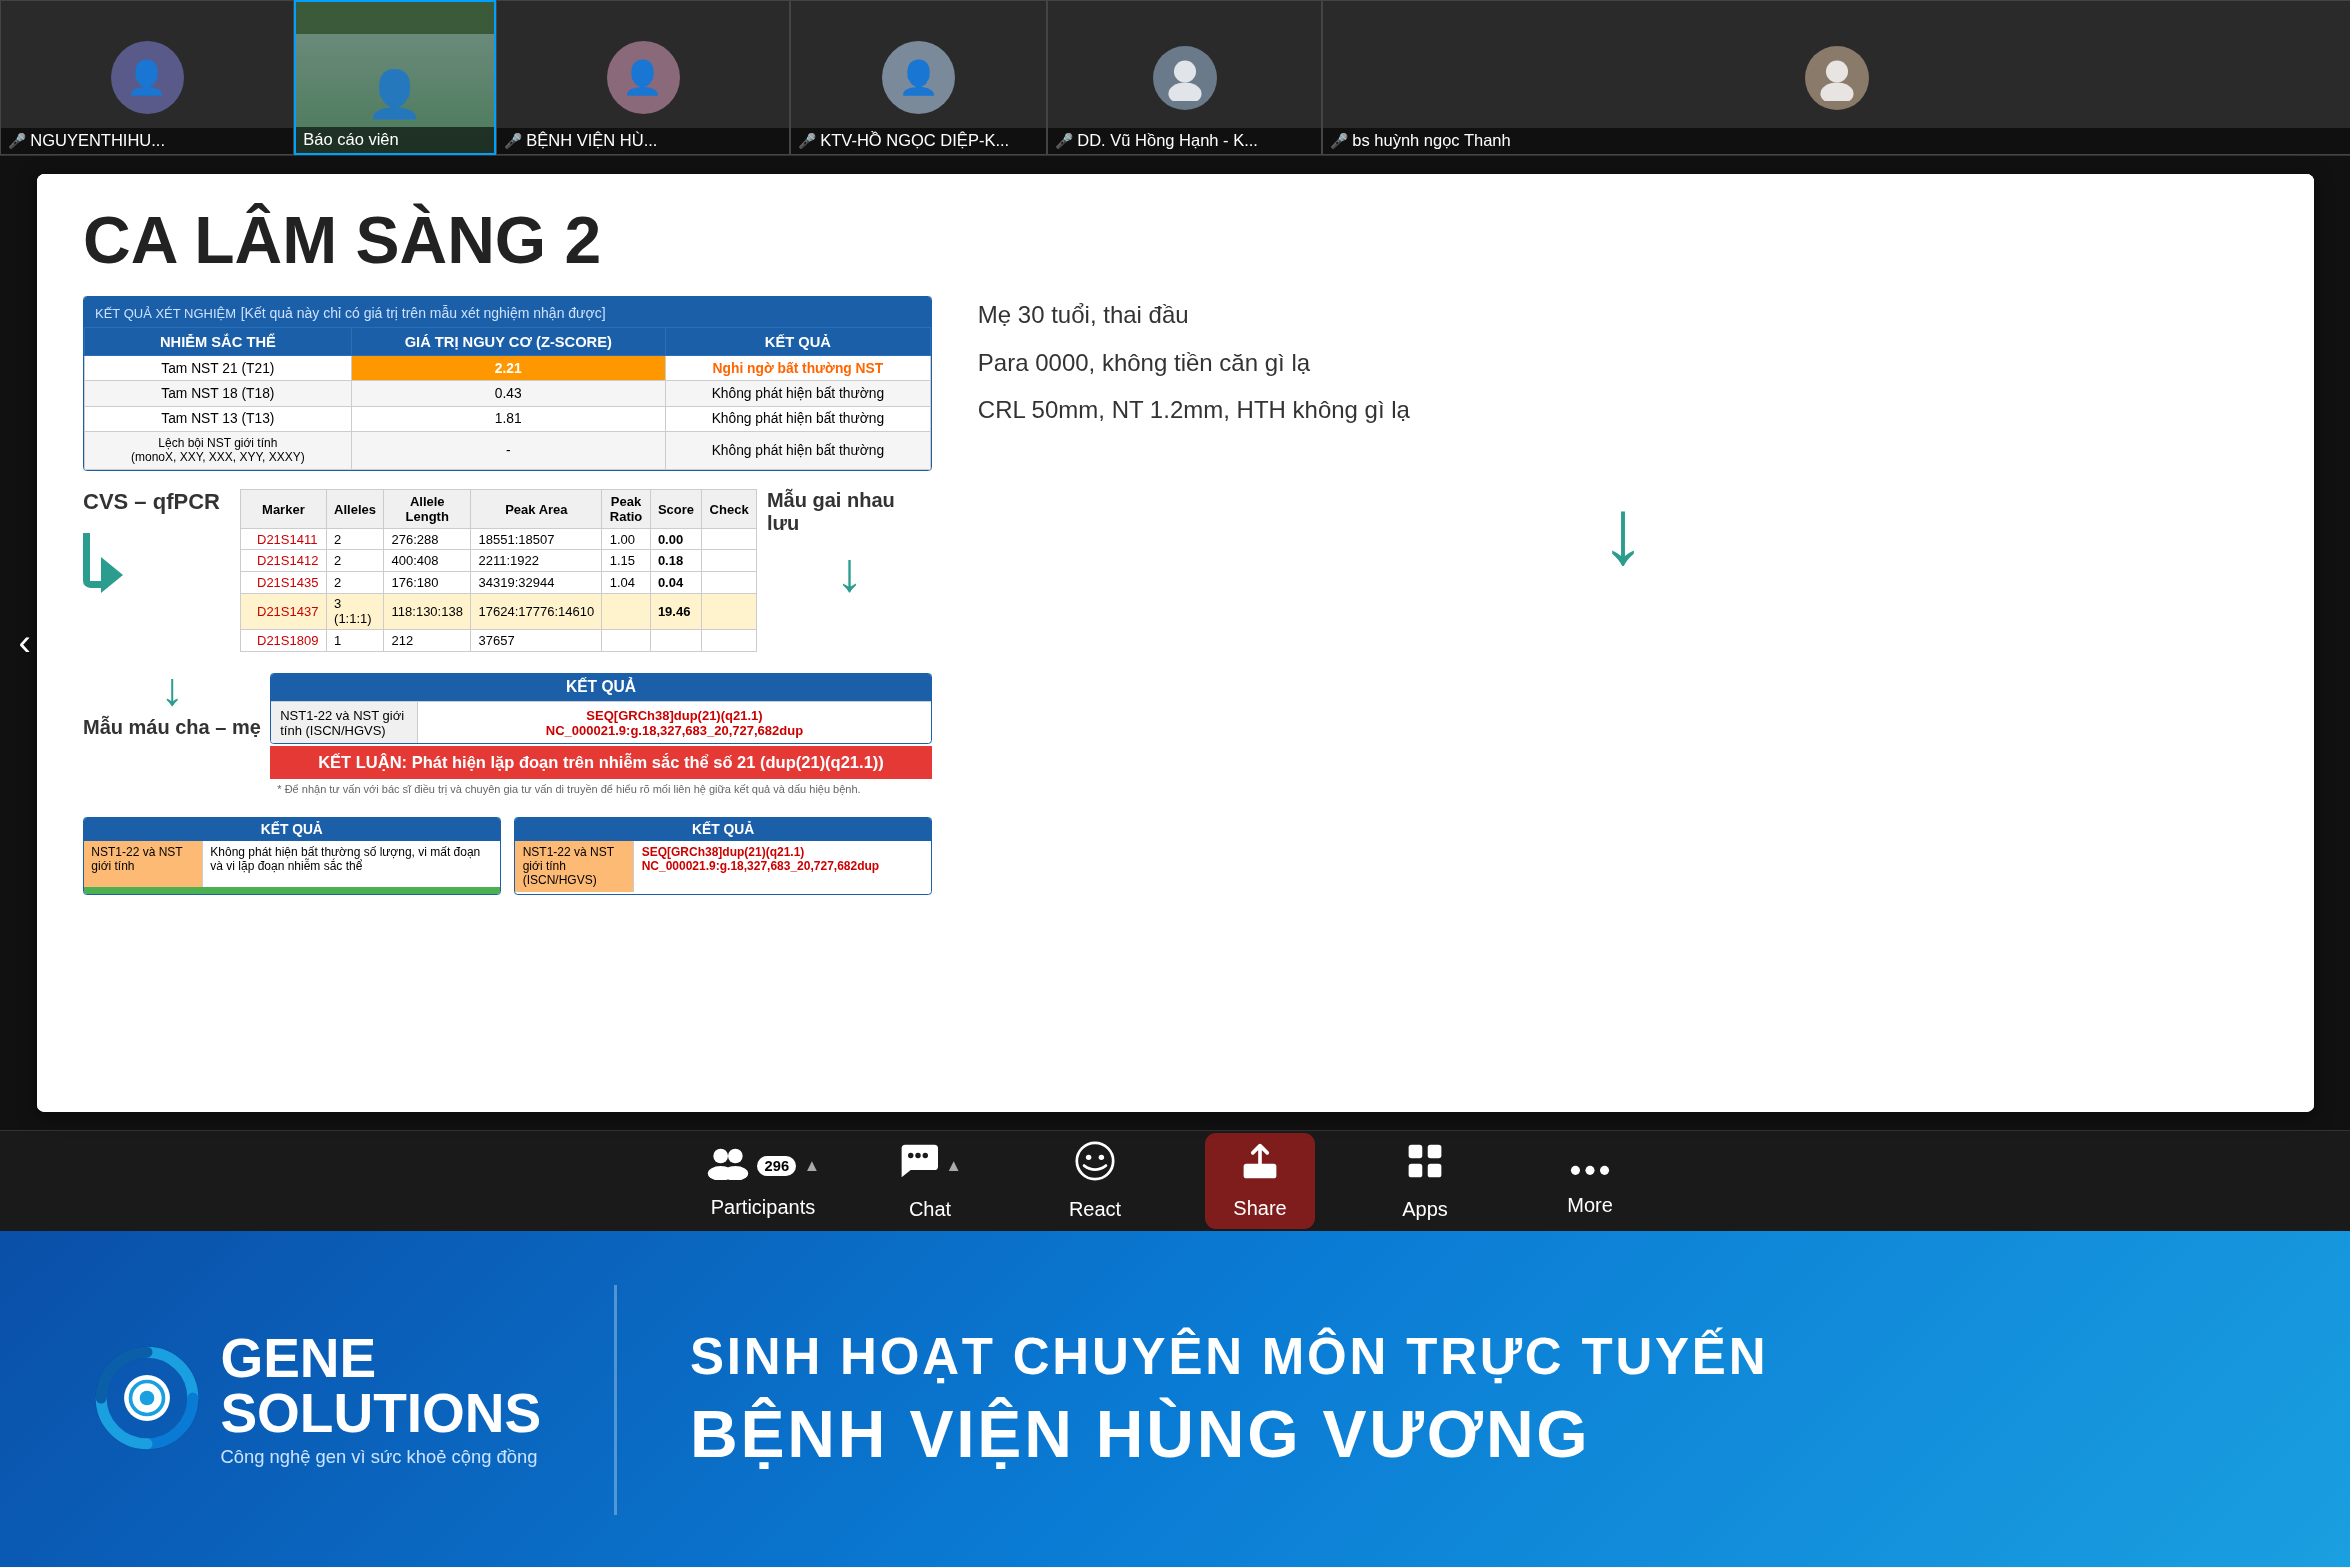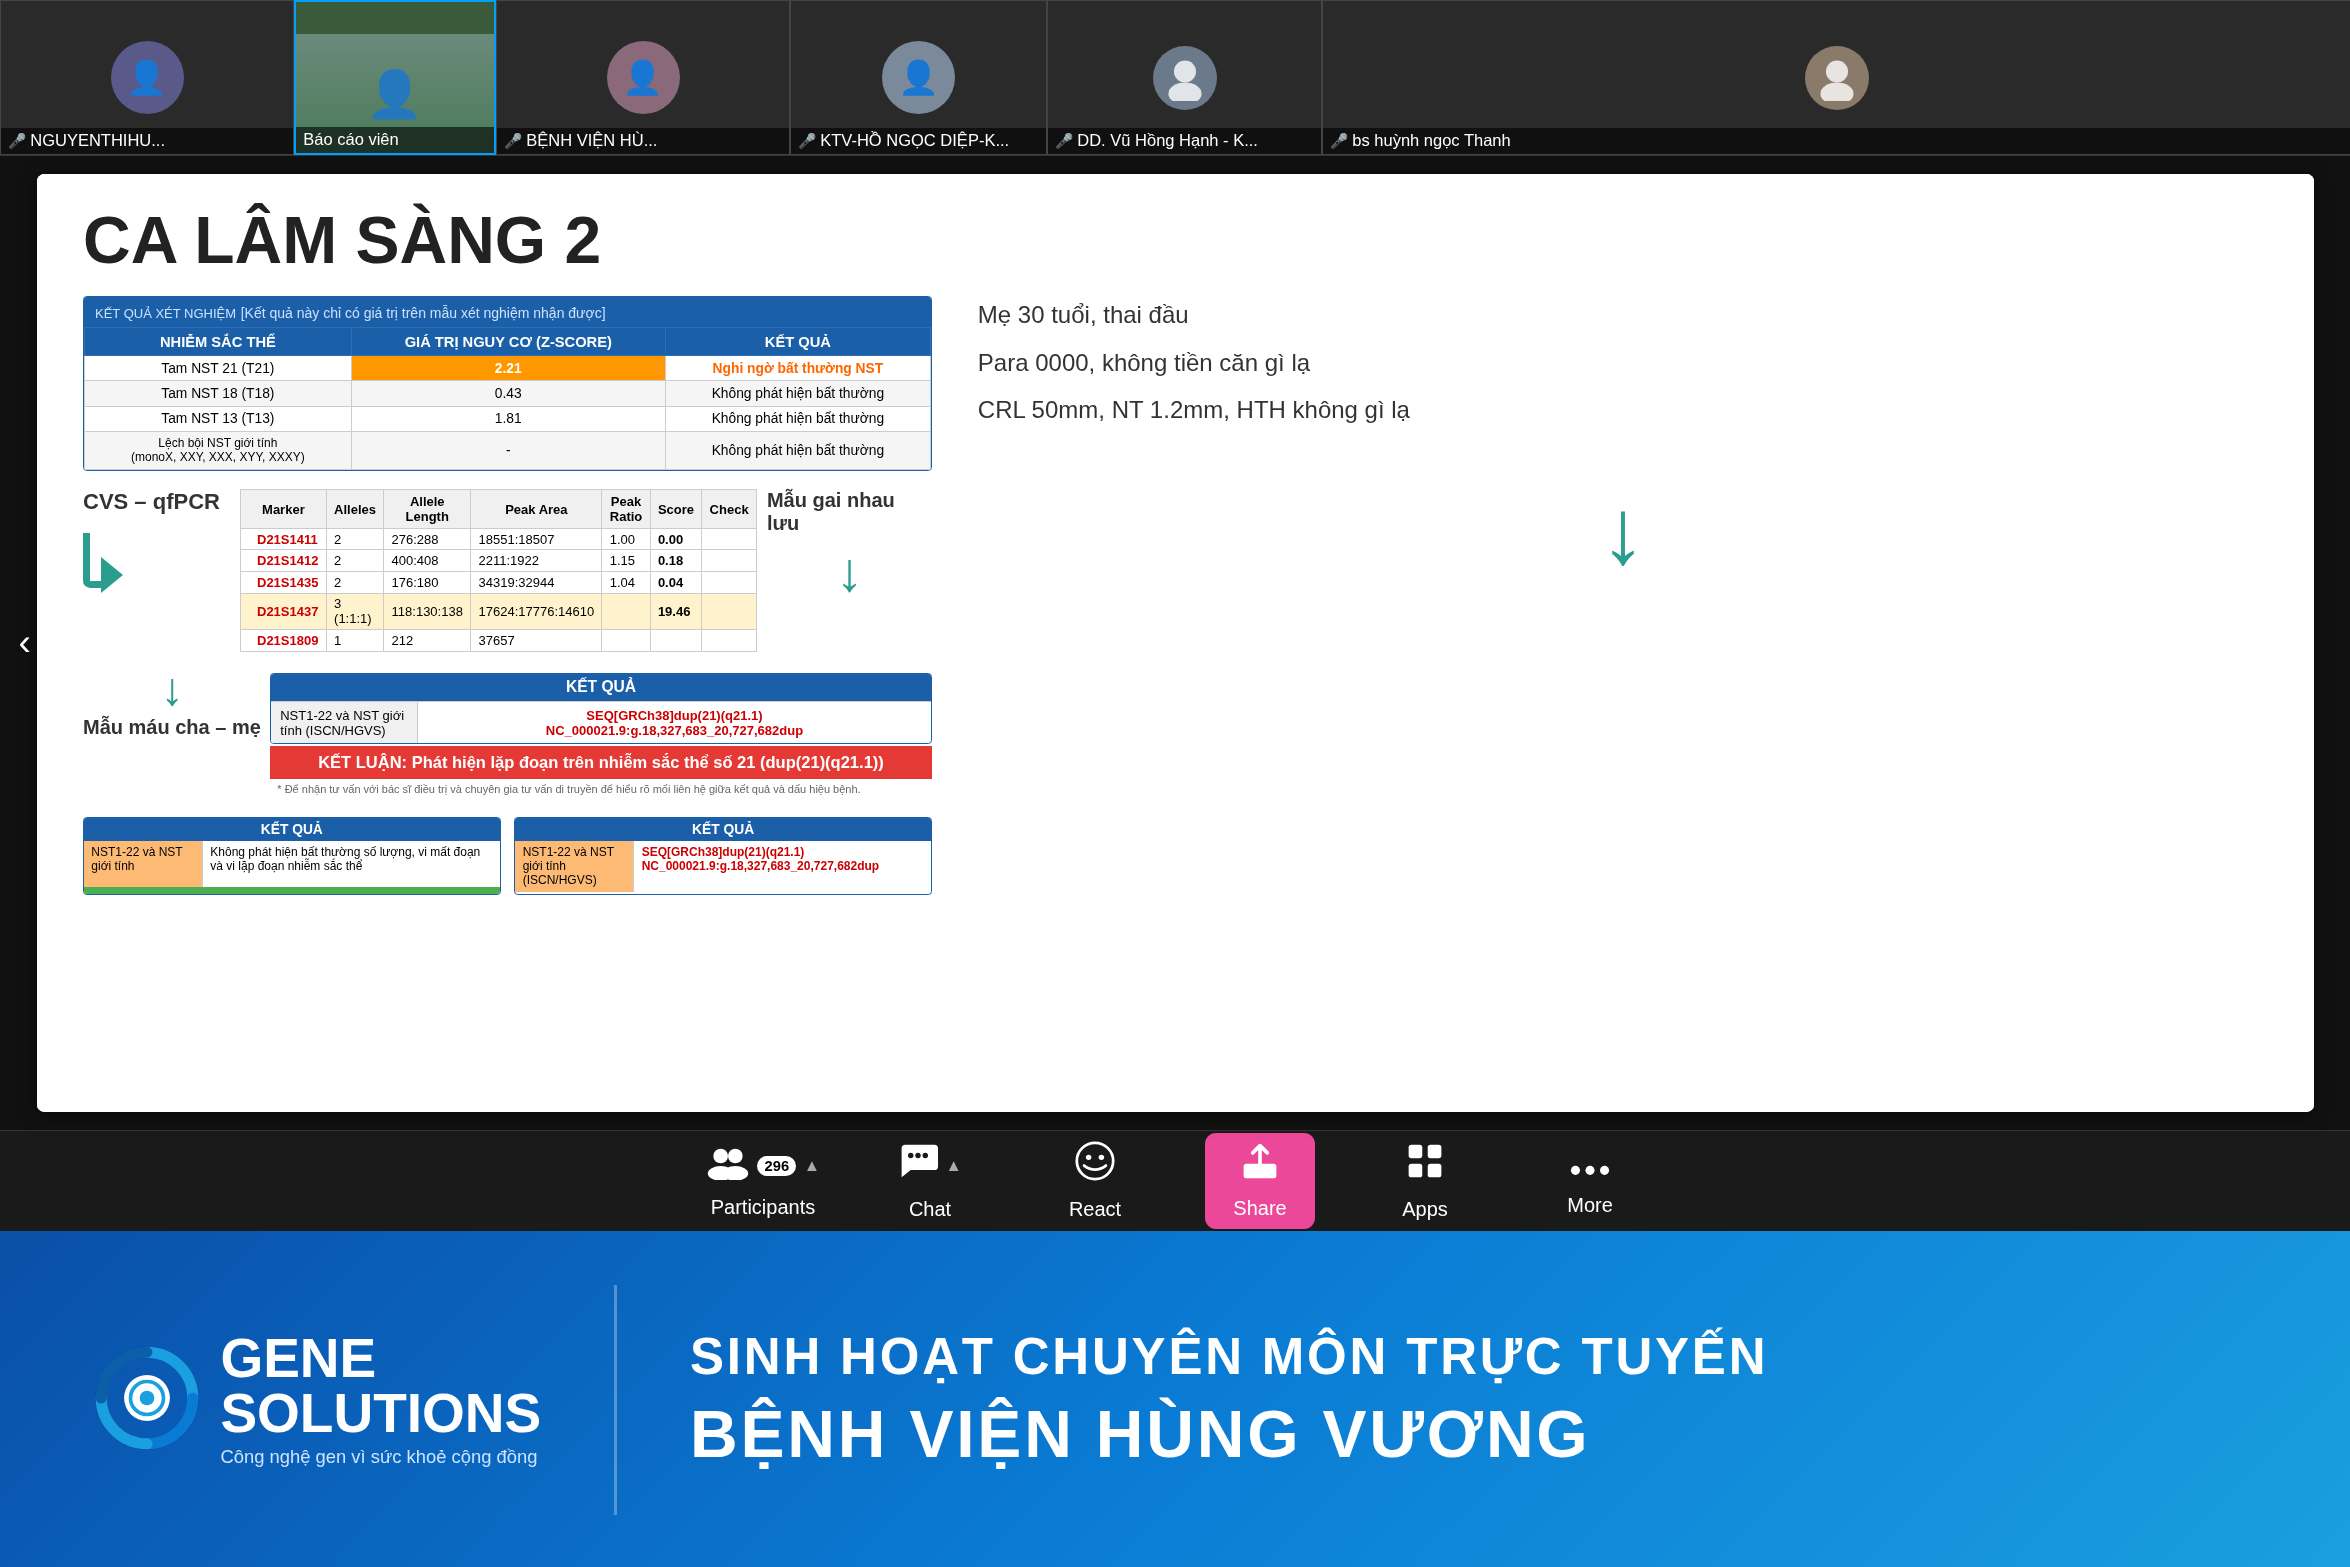--- a/index.html
+++ b/index.html
@@ -211,21 +211,21 @@
       border: 0.9px solid #ccc;
       font-size: 13px;
     }
 
     .qfpcr-table td {
       padding: 2.8px 7.3px;
       border: 0.9px solid #ccc;
       font-size: 13px;
     }
 
-    .qfpcr-table .d21-red { color: #cc0000; font-weight: bold; padding-left: 16px; }
+    .qfpcr-table .d21-red { color: #cc0000; font-weight: normal; padding-left: 16px; }
     .qfpcr-table .score-bold { font-weight: bold; }
     .qfpcr-table .highlight-row td { background: #fff3cd; }
 
     
     .ket-qua-result {
       border: 1.8px solid #1a5fa8;
       border-radius: 3.7px;
       overflow: hidden;
       margin-top: 7.3px;
       width: 100%;
@@ -372,21 +372,21 @@
       font-size: 14.7px;
       font-weight: bold;
     }
 
     .chevron-up {
       font-size: 16.5px;
       color: #aaa;
     }
 
     .share-btn {
-      background: #ec4899;
+      background: #7f1d1d;
       border-radius: 11px;
       padding: 9.2px 22px;
       display: flex;
       flex-direction: column;
       align-items: center;
       gap: 5.5px;
     }
 
     
     .branding-banner {

